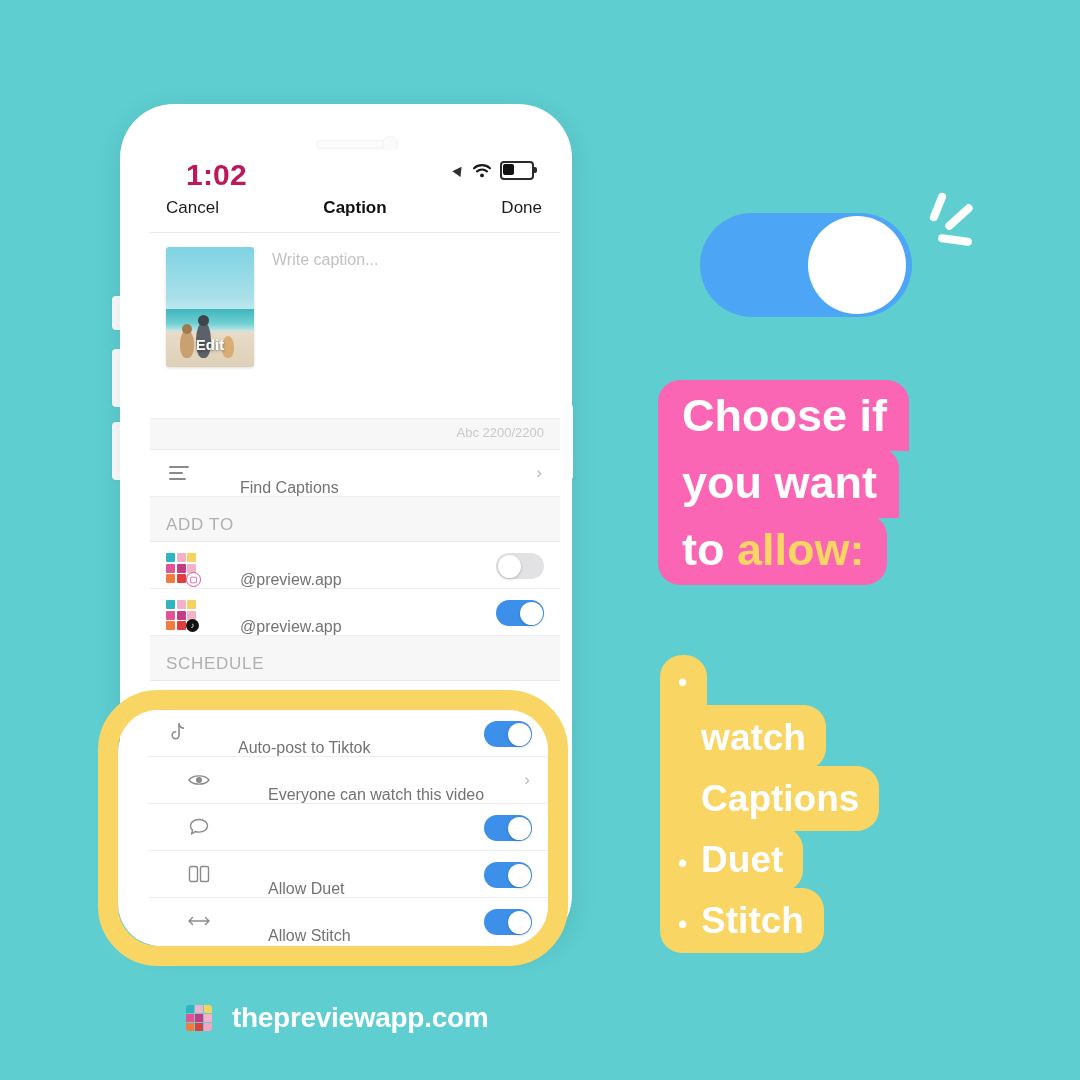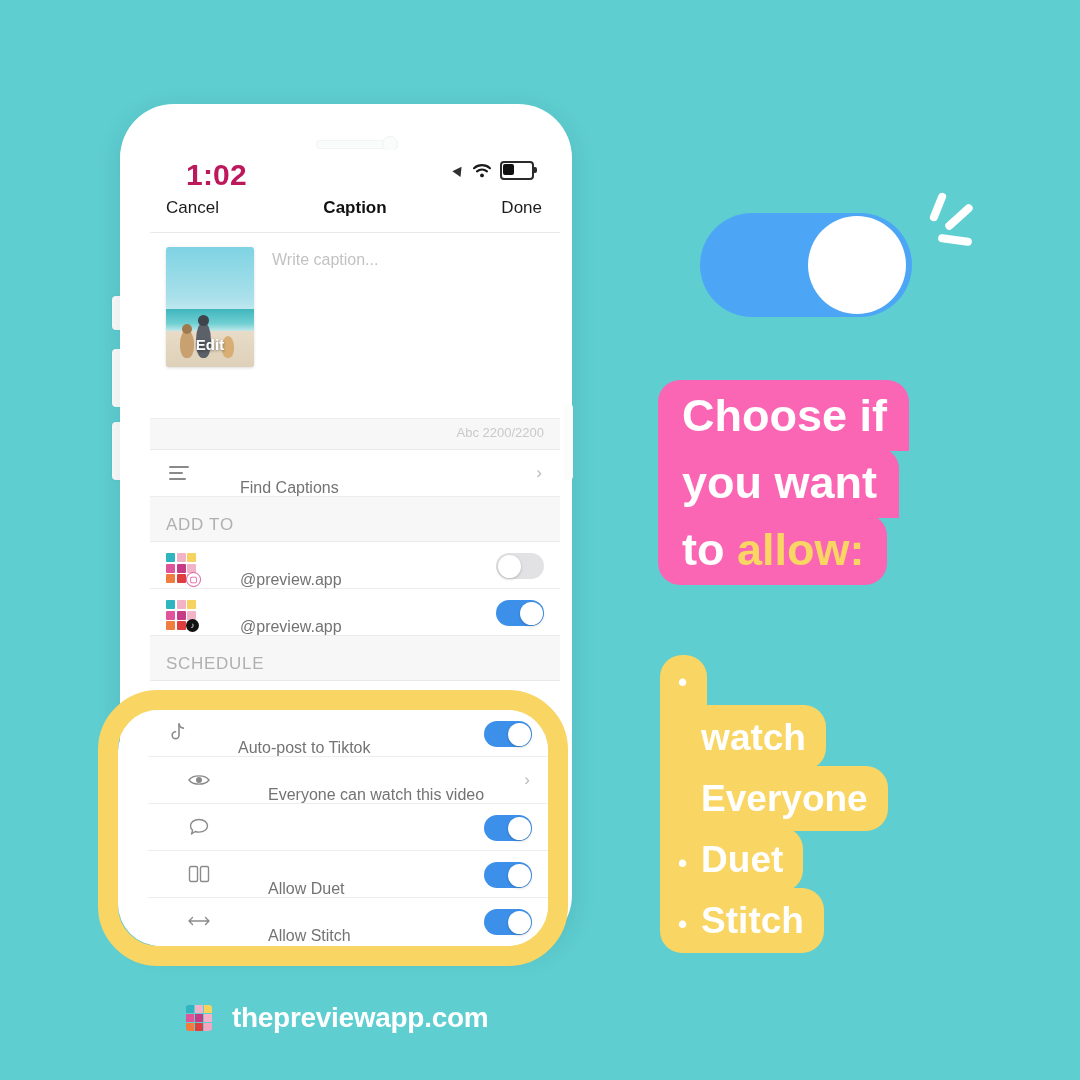--- a/index.html
+++ b/index.html
@@ -355,21 +355,21 @@
 <div id="yellow-list">
   <div class="y-line f">
     <span class="y-bullet">•</span>
   </div>
   <div class="y-line m">
     <span class="y-bullet blank">•</span>
     <span>watch</span>
   </div>
   <div class="y-line m">
     <span class="y-bullet blank">•</span>
-    <span>Everyone</span>
+    <span>Captions</span>
   </div>
   <div class="y-line m">
     <span class="y-bullet">•</span>
     <span>Duet</span>
   </div>
   <div class="y-line last">
     <span class="y-bullet">•</span>
     <span>Stitch</span>
   </div>
 </div>

